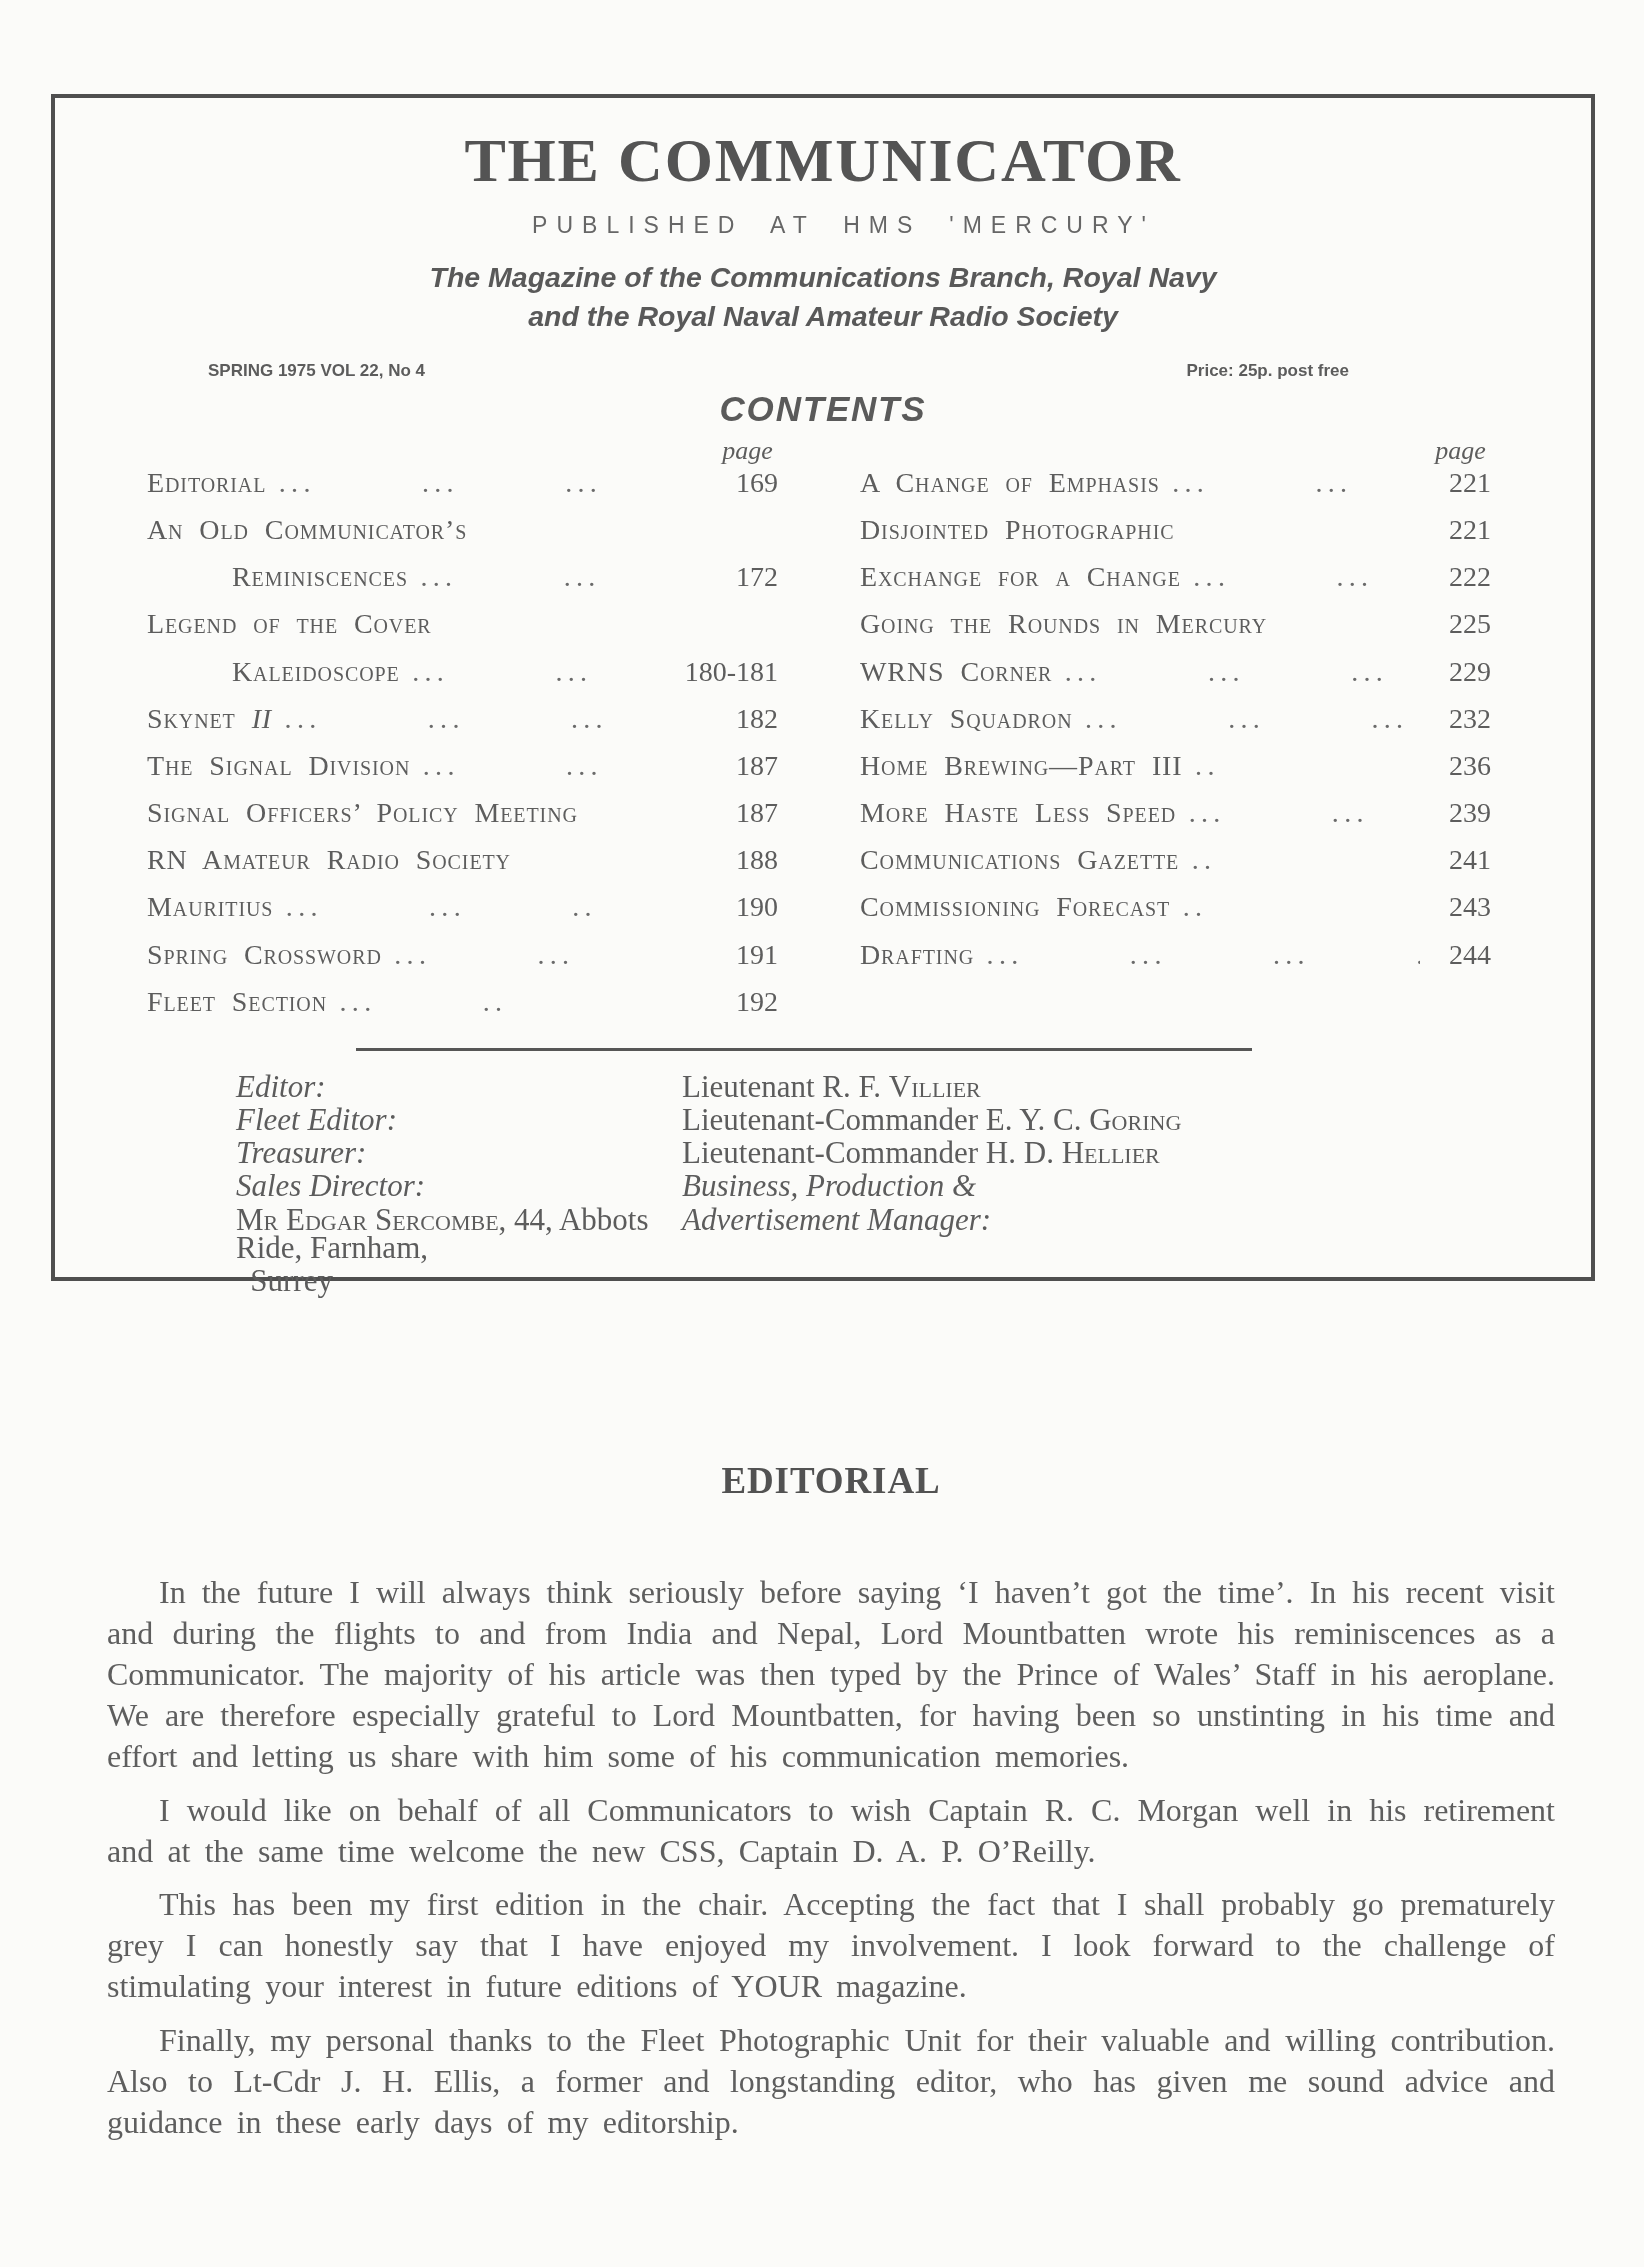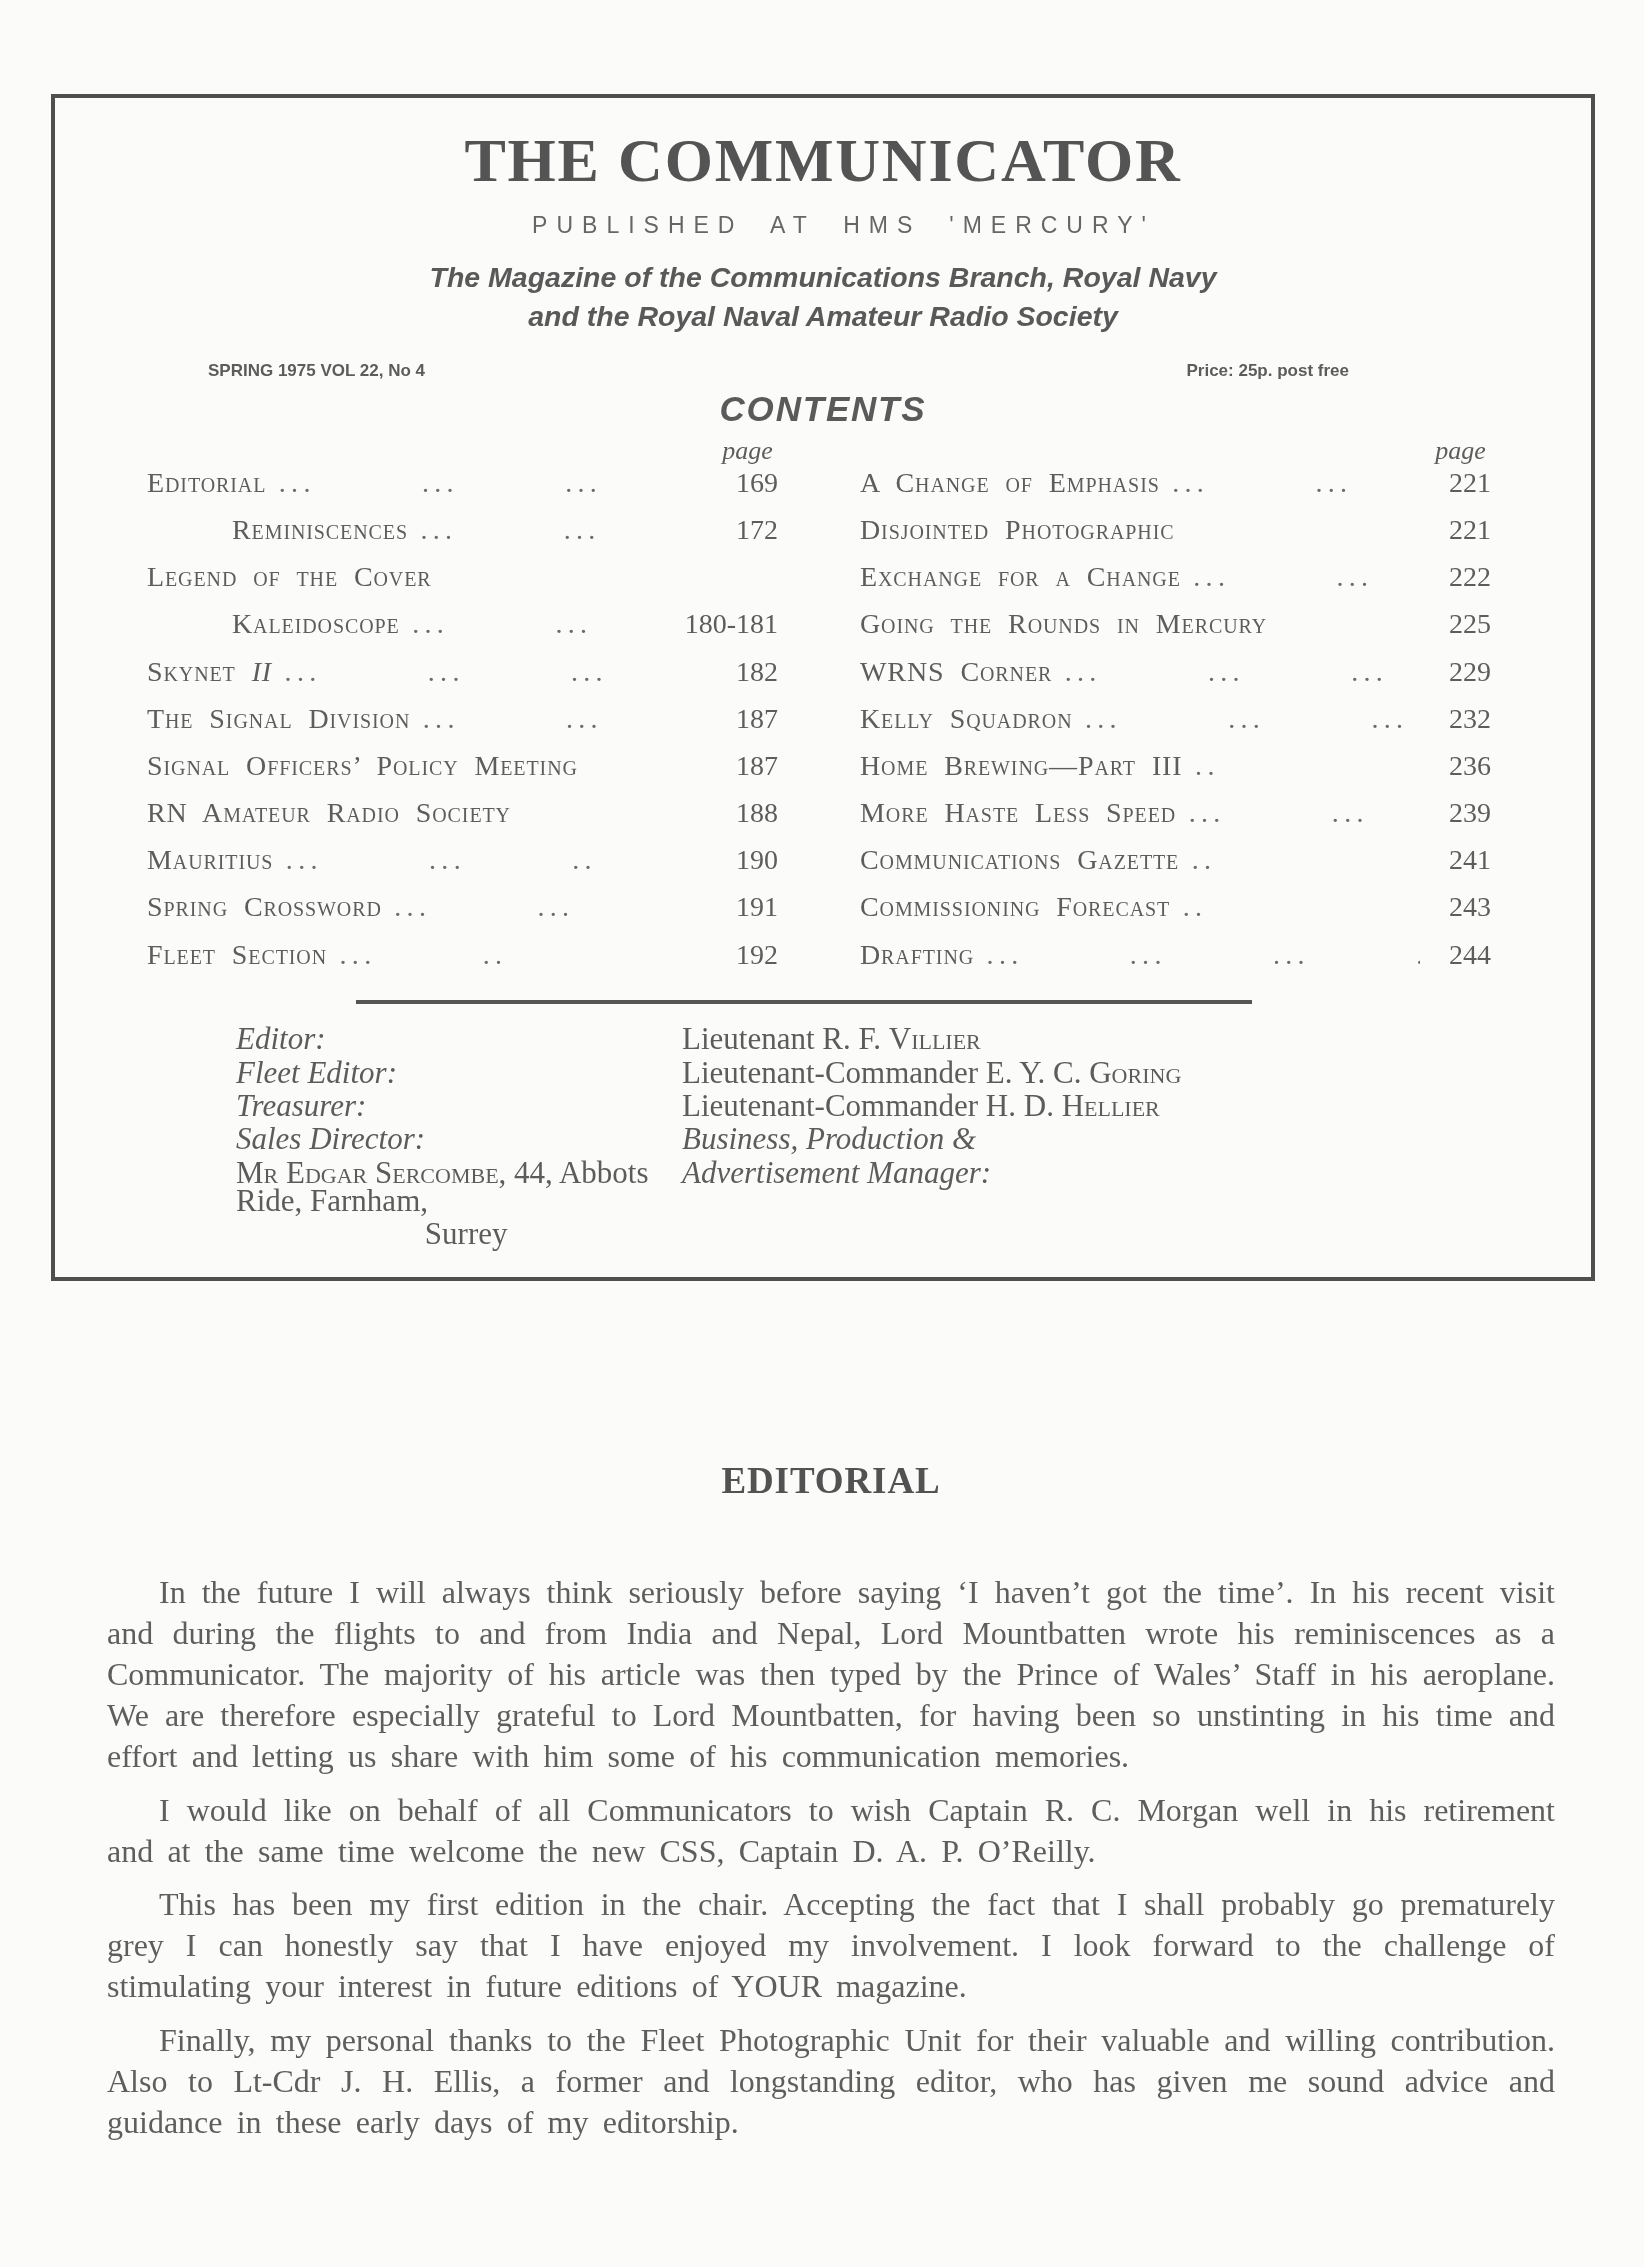--- a/index.html
+++ b/index.html
@@ -76,21 +76,21 @@
 
   
   .divider { height:3.6px; background:#565656; border:none; width:896px; margin:12.5px 0 21.4px 301px; }
   .staff {
     margin-left:181px;
     display:grid; grid-template-columns:446px auto; row-gap:5.3px;
     font-size:31px; line-height:28px; color:#5c5c5c;
   }
   .staff-label { font-style:italic; }
   .sc { font-variant:small-caps; }
-  .surrey { padding-left:14.3px;text-align:center; }
+  .surrey { padding-left:14.3px; }
 
   
   .editorial { position:absolute; left:107px; right:89px; top:1460px; }
   .ed-heading {
     margin:0 0 71px 0; text-align:center;
     font-size:37px; font-weight:bold; letter-spacing:0.9px;
     color:#525252; line-height:41px;
   }
   .editorial p {
     margin:0 0 12.5px 0;
@@ -122,20 +122,23 @@
 
       <div class="toc-col">
         <div class="page-label">page</div>
 
         <div class="toc-row">
           <span class="tt">Editorial</span>
           <span class="td">... ... ...</span>
           <span class="tp">169</span>
         </div>
 
+        <div class="toc-row">
+          <span class="tt">An Old Communicator’s</span>
+        </div>
         <div class="toc-row l2">
           <span class="tt">Reminiscences</span>
           <span class="td">... ...</span>
           <span class="tp">172</span>
         </div>
 
         <div class="toc-row">
           <span class="tt">Legend of the Cover</span>
         </div>
         <div class="toc-row l2">

